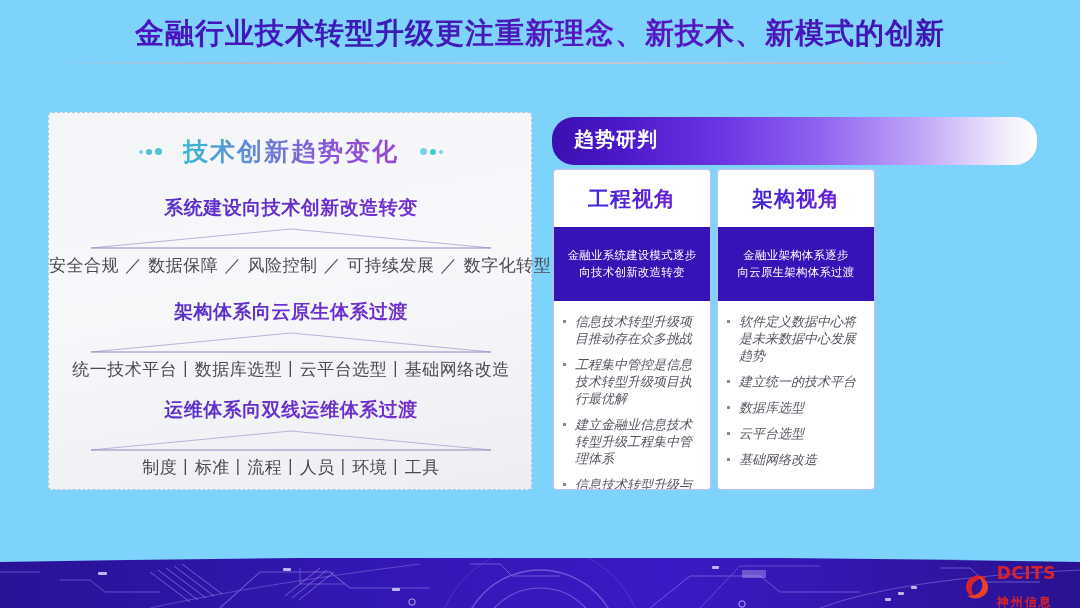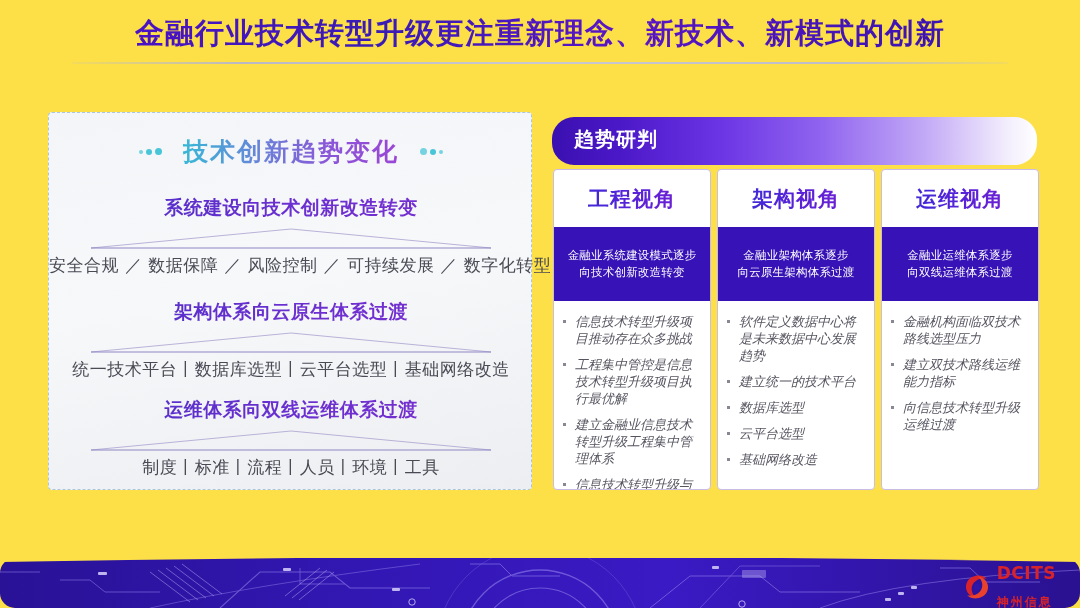--- a/index.html
+++ b/index.html
@@ -3,21 +3,21 @@
 <meta charset="utf-8">
 <title>金融行业技术转型升级</title>
 <style>
   html,body{margin:0;padding:0;}
   body{
     width:1080px;height:608px;
     background:#ffffff;
     font-family:"Liberation Sans","DejaVu Sans",sans-serif;
     overflow:hidden;position:relative;
   }
-  .slide{position:relative;width:1080px;height:608px;overflow:hidden;background:#fde047;}
+  .slide{position:relative;width:1080px;height:608px;overflow:hidden;background:#7dd3fc;}
 
   
   .title-wrap{position:absolute;left:0;top:14px;width:1080px;text-align:center;}
   .slide-title{
     display:inline-block;
     font-size:29px;font-weight:bold;letter-spacing:1px;
     background:linear-gradient(90deg,#4a12c4 0%,#3a1bb5 30%,#5a15c6 60%,#3b14b0 100%);
     -webkit-background-clip:text;background-clip:text;
     -webkit-text-fill-color:transparent;color:#3d18b8;
     font-family:"DejaVu Sans","Liberation Sans",sans-serif;
@@ -115,21 +115,21 @@
     font-family:"DejaVu Sans","Liberation Sans",sans-serif;
     font-style:italic;
   }
   .card-list li:before{
     content:"";position:absolute;left:3px;top:7px;
     width:3px;height:3px;background:#888894;
   }
 
   
   .bottom{
-    position:absolute;left:0;bottom:0;width:1080px;height:50px;overflow:hidden;border-radius:15px;
+    position:absolute;left:0;bottom:0;width:1080px;height:50px;overflow:hidden;
   }
   .bottom-bg{position:absolute;inset:0;}
   .logo{
     position:absolute;right:24px;top:7px;display:flex;align-items:center;gap:5px;
   }
   .logo-mark{width:30px;height:30px;}
   .logo-text{display:flex;flex-direction:column;line-height:1;}
   .logo-en{
     font-size:17px;font-weight:bold;color:#d8232a;letter-spacing:.5px;
     font-family:"DejaVu Sans","Liberation Sans",sans-serif;
@@ -227,32 +227,20 @@
       </div>
       <ul class="card-list">
         <li>软件定义数据中心将是未来数据中心发展趋势</li>
         <li>建立统一的技术平台</li>
         <li>数据库选型</li>
         <li>云平台选型</li>
         <li>基础网络改造</li>
       </ul>
     </div>
 
-    <div class="card">
-      <div class="card-title">运维视角</div>
-      <div class="card-band">
-        <div>金融业运维体系逐步</div>
-        <div>向双线运维体系过渡</div>
-      </div>
-      <ul class="card-list">
-        <li>金融机构面临双技术路线选型压力</li>
-        <li>建立双技术路线运维能力指标</li>
-        <li>向信息技术转型升级运维过渡</li>
-      </ul>
-    </div>
 
   </div>
 
   <div class="bottom">
     <svg class="bottom-bg" width="1080" height="50" viewBox="0 0 1080 50" preserveAspectRatio="none">
       <defs>
         <linearGradient id="bgg" x1="0" y1="0" x2="1" y2="0">
           <stop offset="0%" stop-color="#291296"></stop>
           <stop offset="35%" stop-color="#3317b4"></stop>
           <stop offset="62%" stop-color="#3a1ac4"></stop>

